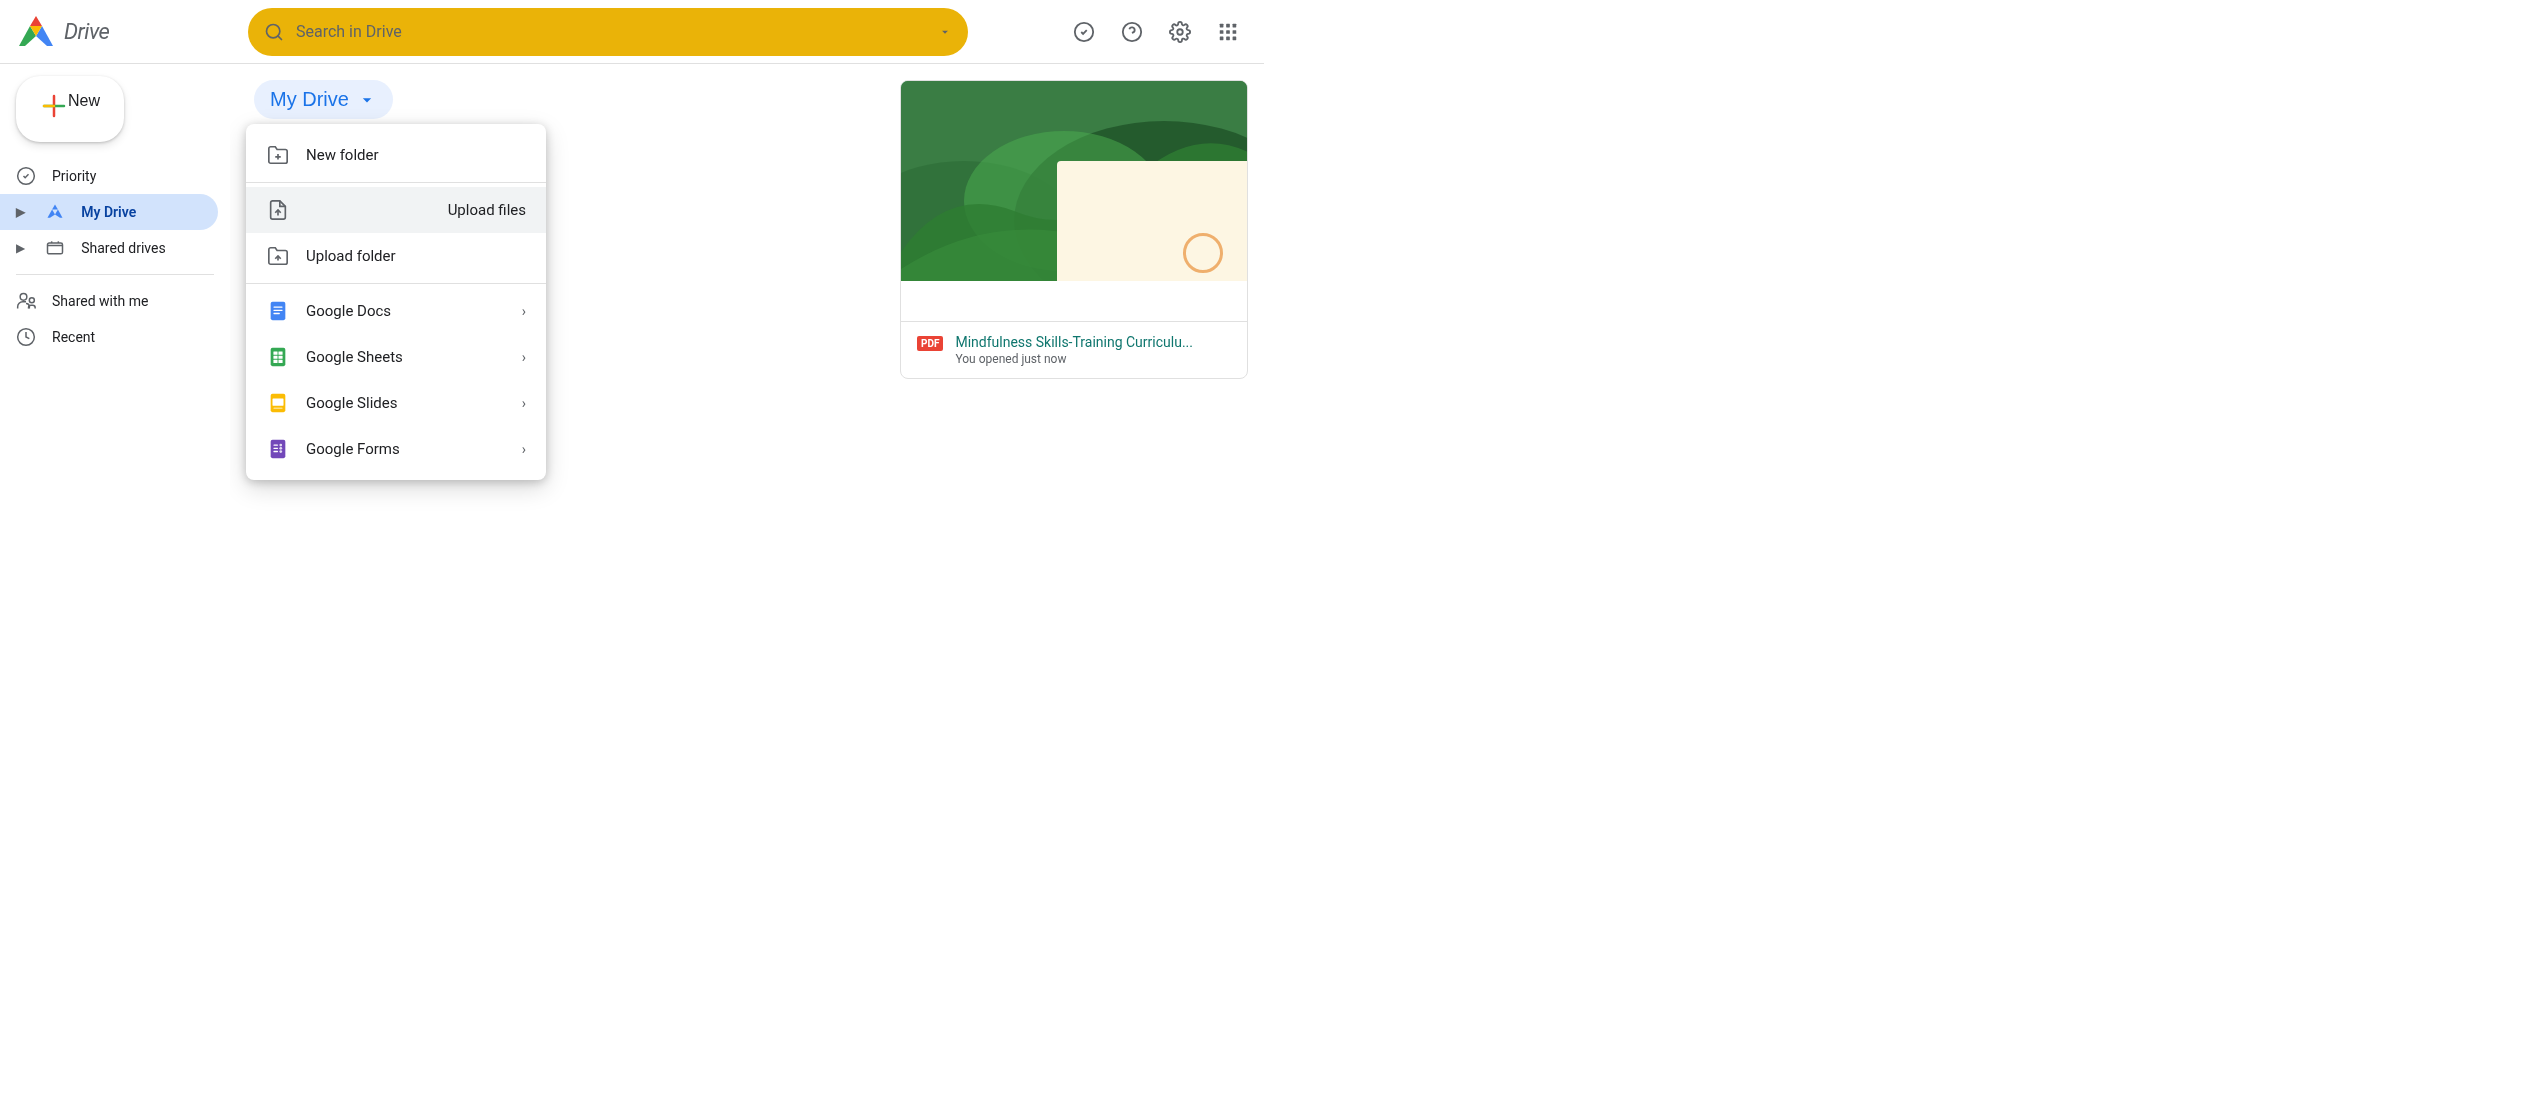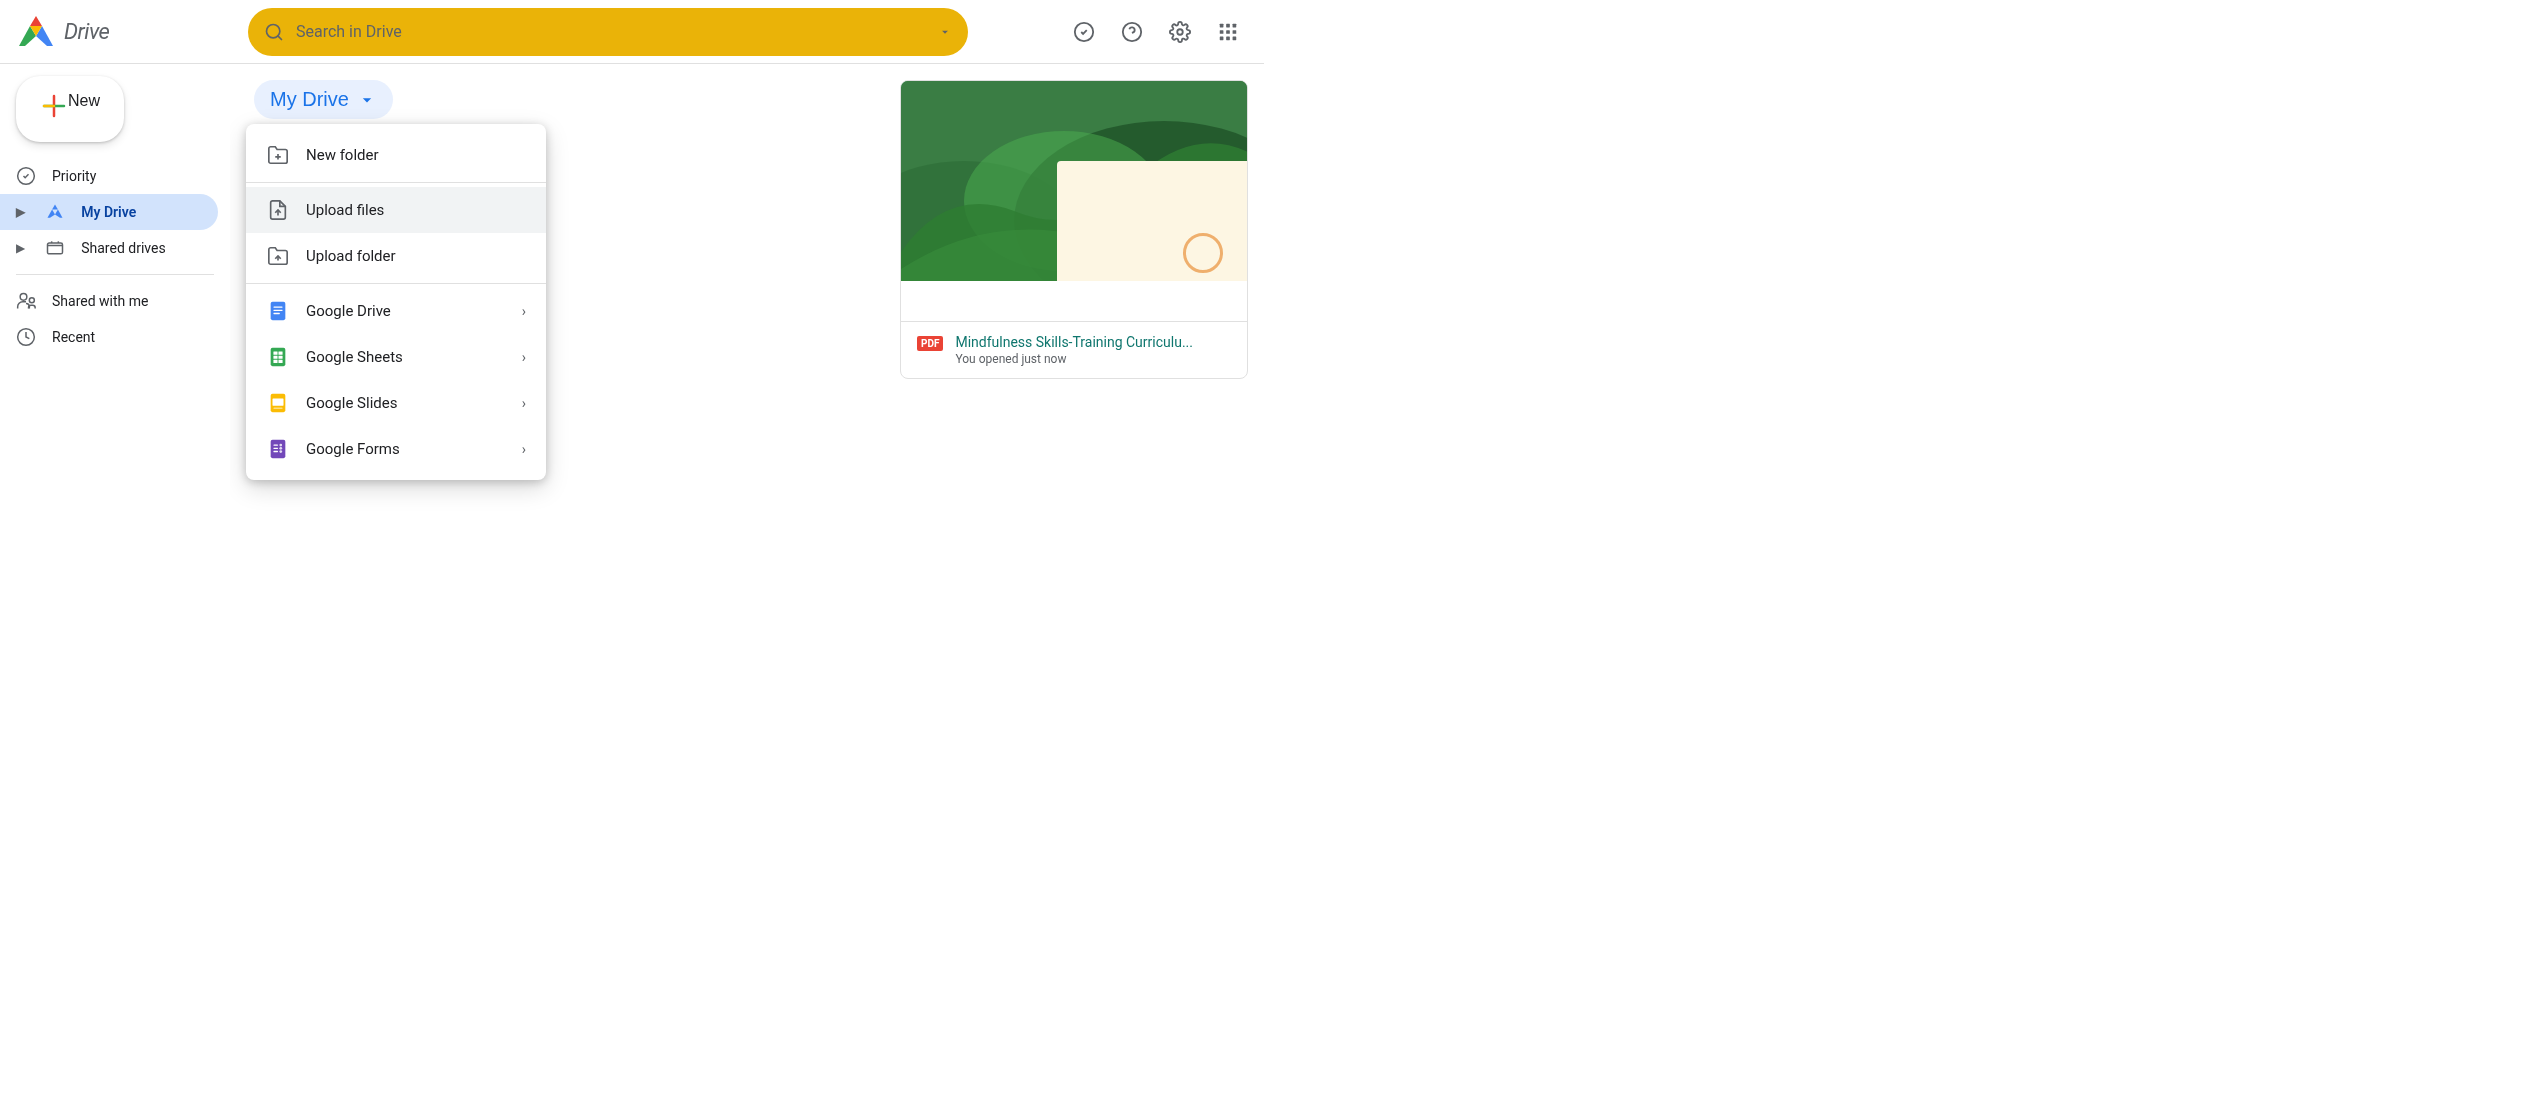--- a/index.html
+++ b/index.html
@@ -198,21 +198,21 @@
     .dropdown-item {
       display: flex;
       align-items: center;
       gap: 16px;
       padding: 12px 20px;
       cursor: pointer;
       font-size: 15px;
       color: #202124;
       position: relative;
     }
-    .dropdown-item.highlighted { background: #f1f3f4; }
+    .dropdown-item.highlighted { background: #f1f3f4; text-align: right; }
     .dropdown-item .item-icon {
       font-size: 20px;
       color: #5f6368;
       width: 24px;
       display: flex;
       align-items: center;
       justify-content: center;
     }
     .dropdown-item .item-label {
       flex: 1;
@@ -501,21 +501,21 @@
 
       <div class="dropdown-item">
         <span class="item-icon">
           <svg width="22" height="22" viewBox="0 0 24 24">
             <rect x="4" y="2" width="16" height="20" rx="2" fill="#4285f4"></rect>
             <rect x="7" y="7" width="10" height="1.5" rx="0.5" fill="white"></rect>
             <rect x="7" y="10.5" width="10" height="1.5" rx="0.5" fill="white"></rect>
             <rect x="7" y="14" width="7" height="1.5" rx="0.5" fill="white"></rect>
           </svg>
         </span>
-        <span class="item-label">Google Drive</span>
+        <span class="item-label">Google Docs</span>
         <span class="chevron">›</span>
       </div>
 
       <div class="dropdown-item">
         <span class="item-icon">
           <svg width="22" height="22" viewBox="0 0 24 24">
             <rect x="4" y="2" width="16" height="20" rx="2" fill="#34a853"></rect>
             <rect x="7" y="6" width="4.5" height="3.5" rx="0.3" fill="white"></rect>
             <rect x="12.5" y="6" width="4.5" height="3.5" rx="0.3" fill="white"></rect>
             <rect x="7" y="10.5" width="4.5" height="3.5" rx="0.3" fill="white"></rect>

